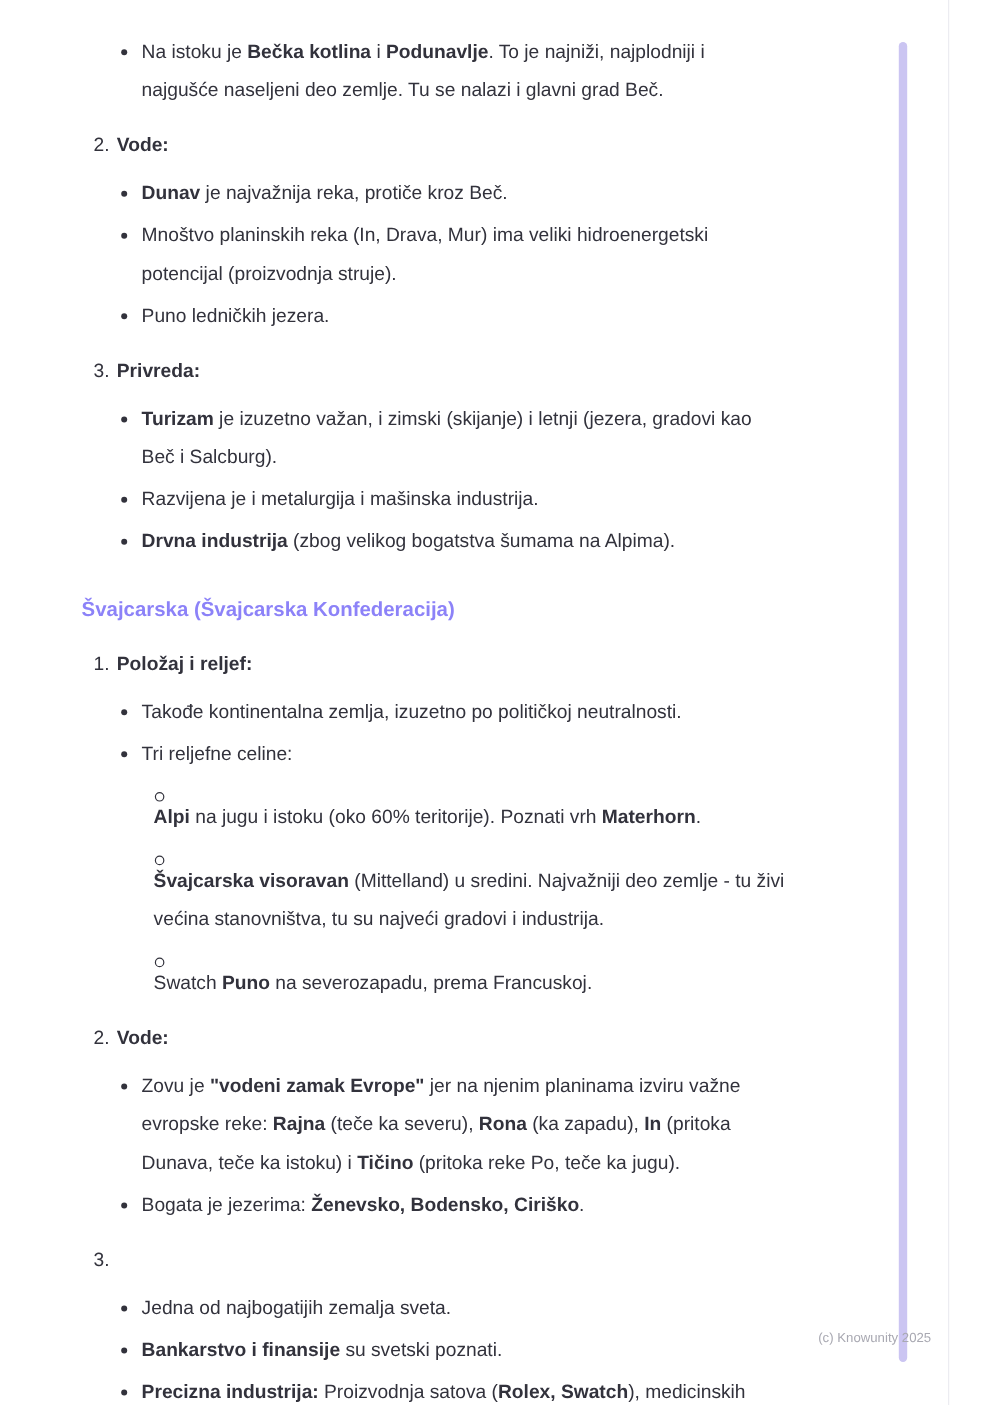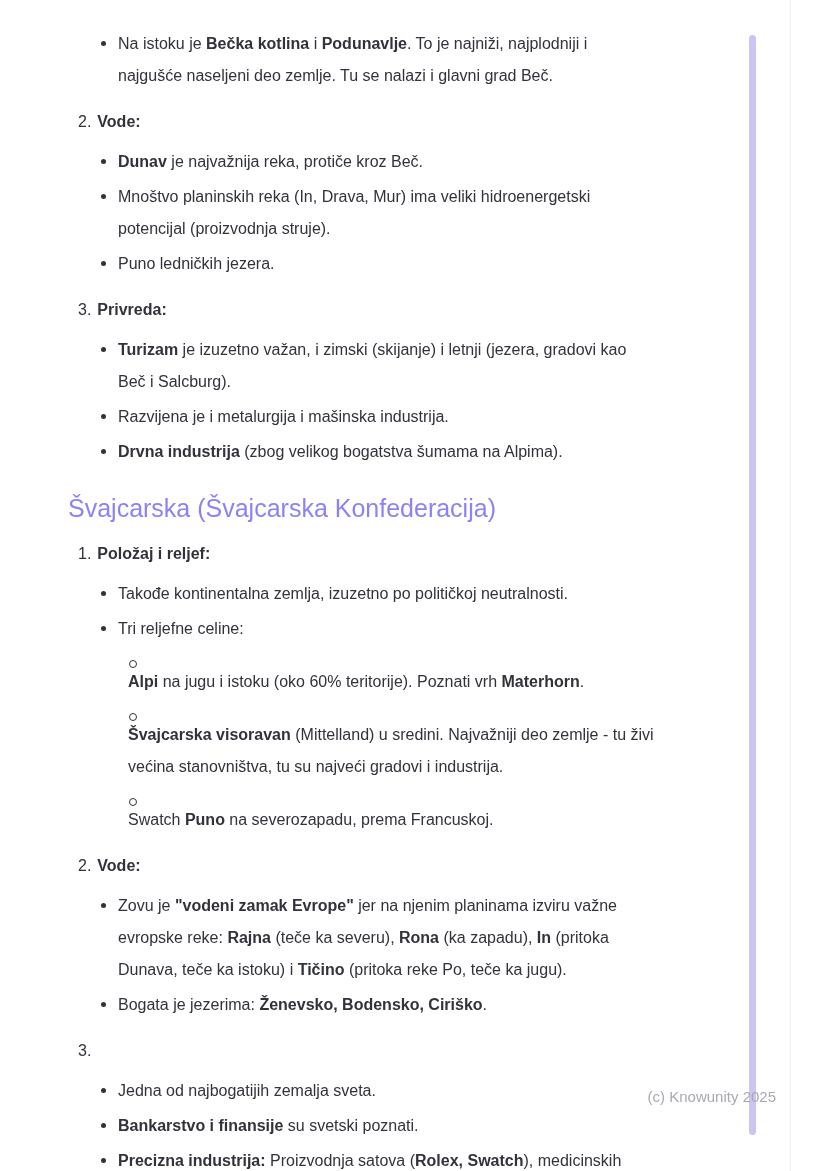--- a/index.html
+++ b/index.html
@@ -13,23 +13,23 @@
   }
   .content {
     position:absolute;
     left:78px; top:28px;
     width:576px;
     font-size:16px;
     line-height:32px;
   }
   .heading {
     color:var(--accent, #8c82f8);
-    font-size:25px;
+    font-size:17px;
     line-height:32px;
-    font-weight:400;
+    font-weight:700;
     margin:24px 0 14px -10px;
   }
   .num-item { display:flex; margin:14px 0 8px; }
   .num { margin-right:6px; }
   .num-label { font-weight:700; }
   .bullet-item { display:flex; margin-bottom:3px; }
   .bullet-item.depth1 { padding-left:22px; }
   .bullet-item.depth2 { padding-left:50px;flex-direction:column; }
   .marker { flex:0 0 18px; position:relative; }
   .marker::before {
@@ -51,22 +51,22 @@
     background:var(--scrollbar,#cbc5f2);
   }
   .page-edge {
     position:absolute;
     left:790px; top:0;
     width:1px; height:100%;
     background:#ececf1;
   }
   .footer {
     position:absolute;
-    right:52px; bottom:66px;
-    font-size:15px;
+    right:52px; bottom:50px;
+    font-size:11px;
     color:var(--footer,#a9a9b2);
   }
 </style>
 </head>
 <body>
 
 <div class="content">
     <div class="bullet-item depth1">
       <span class="marker dot"></span>
       <span class="item-text"><span>Na istoku je </span><strong>Bečka kotlina</strong><span> i </span><strong>Podunavlje</strong><span>. To je najniži, najplodniji i najgušće naseljeni deo zemlje. Tu se nalazi i glavni grad Beč.</span></span>

